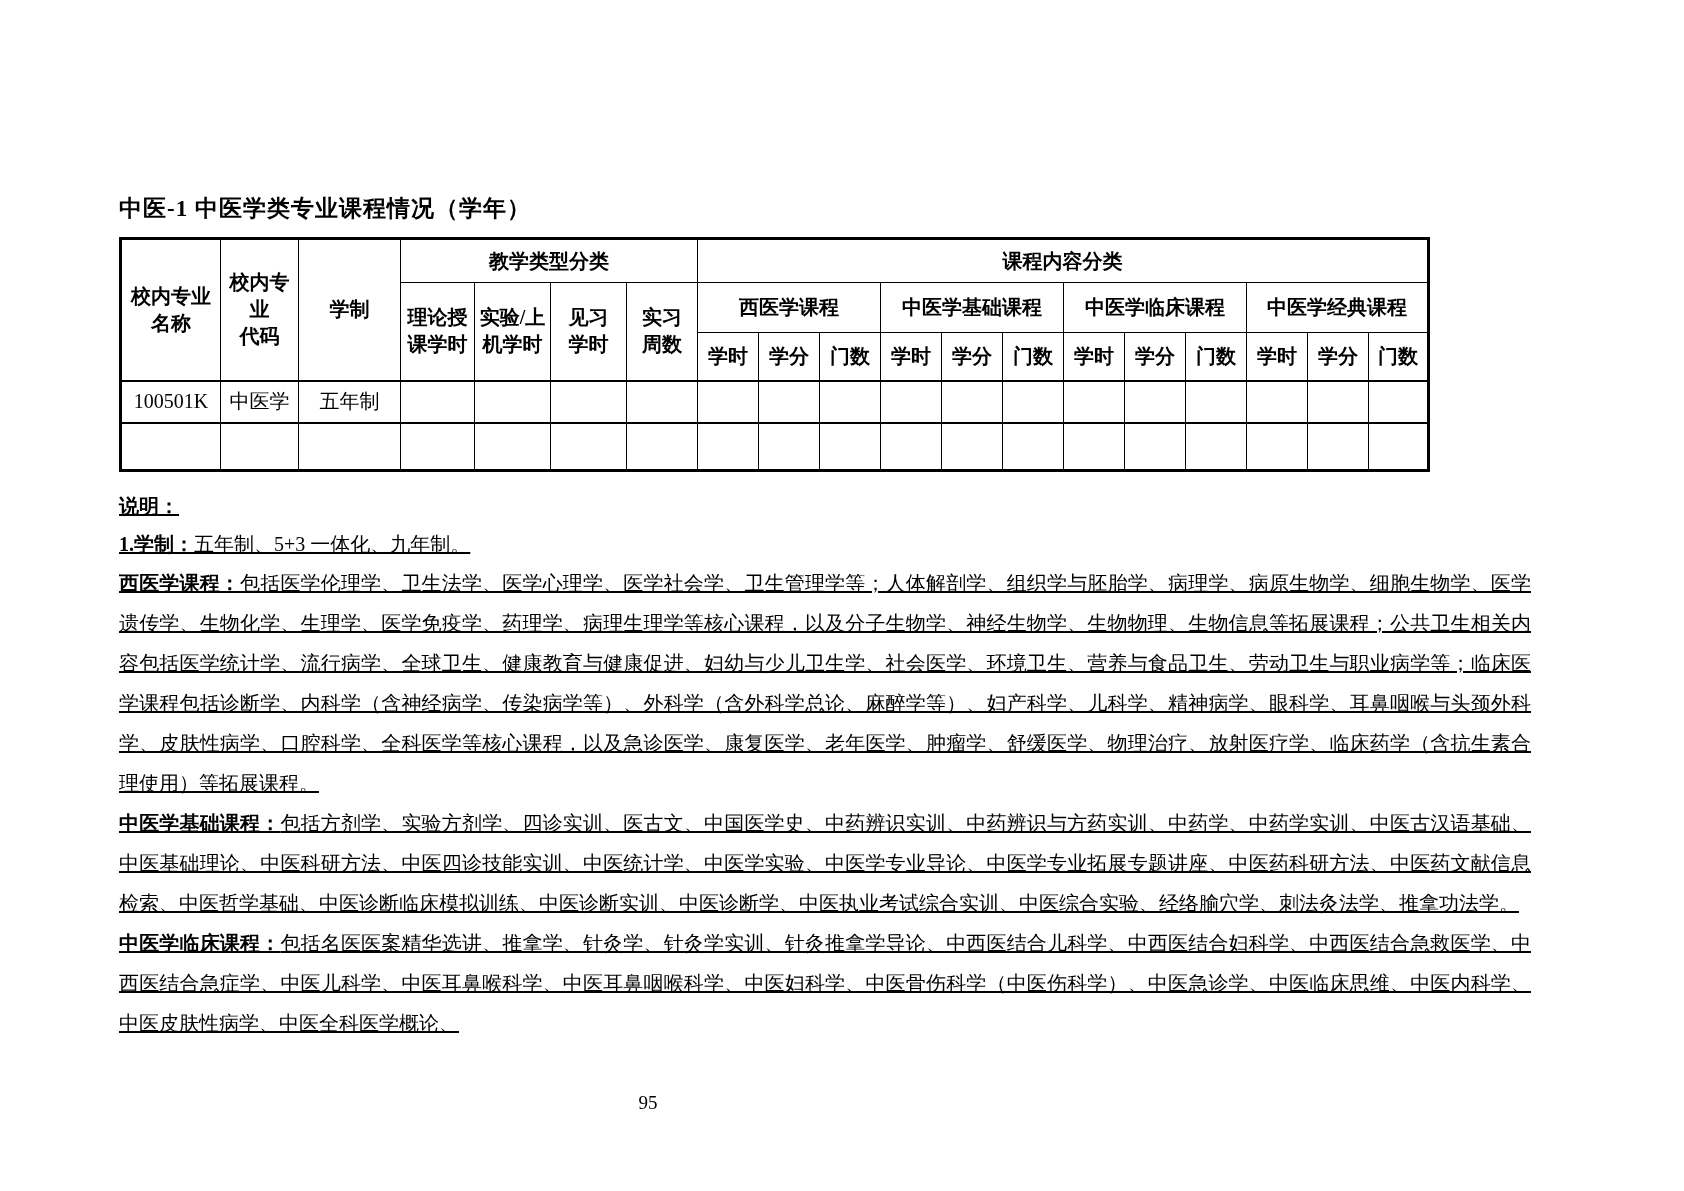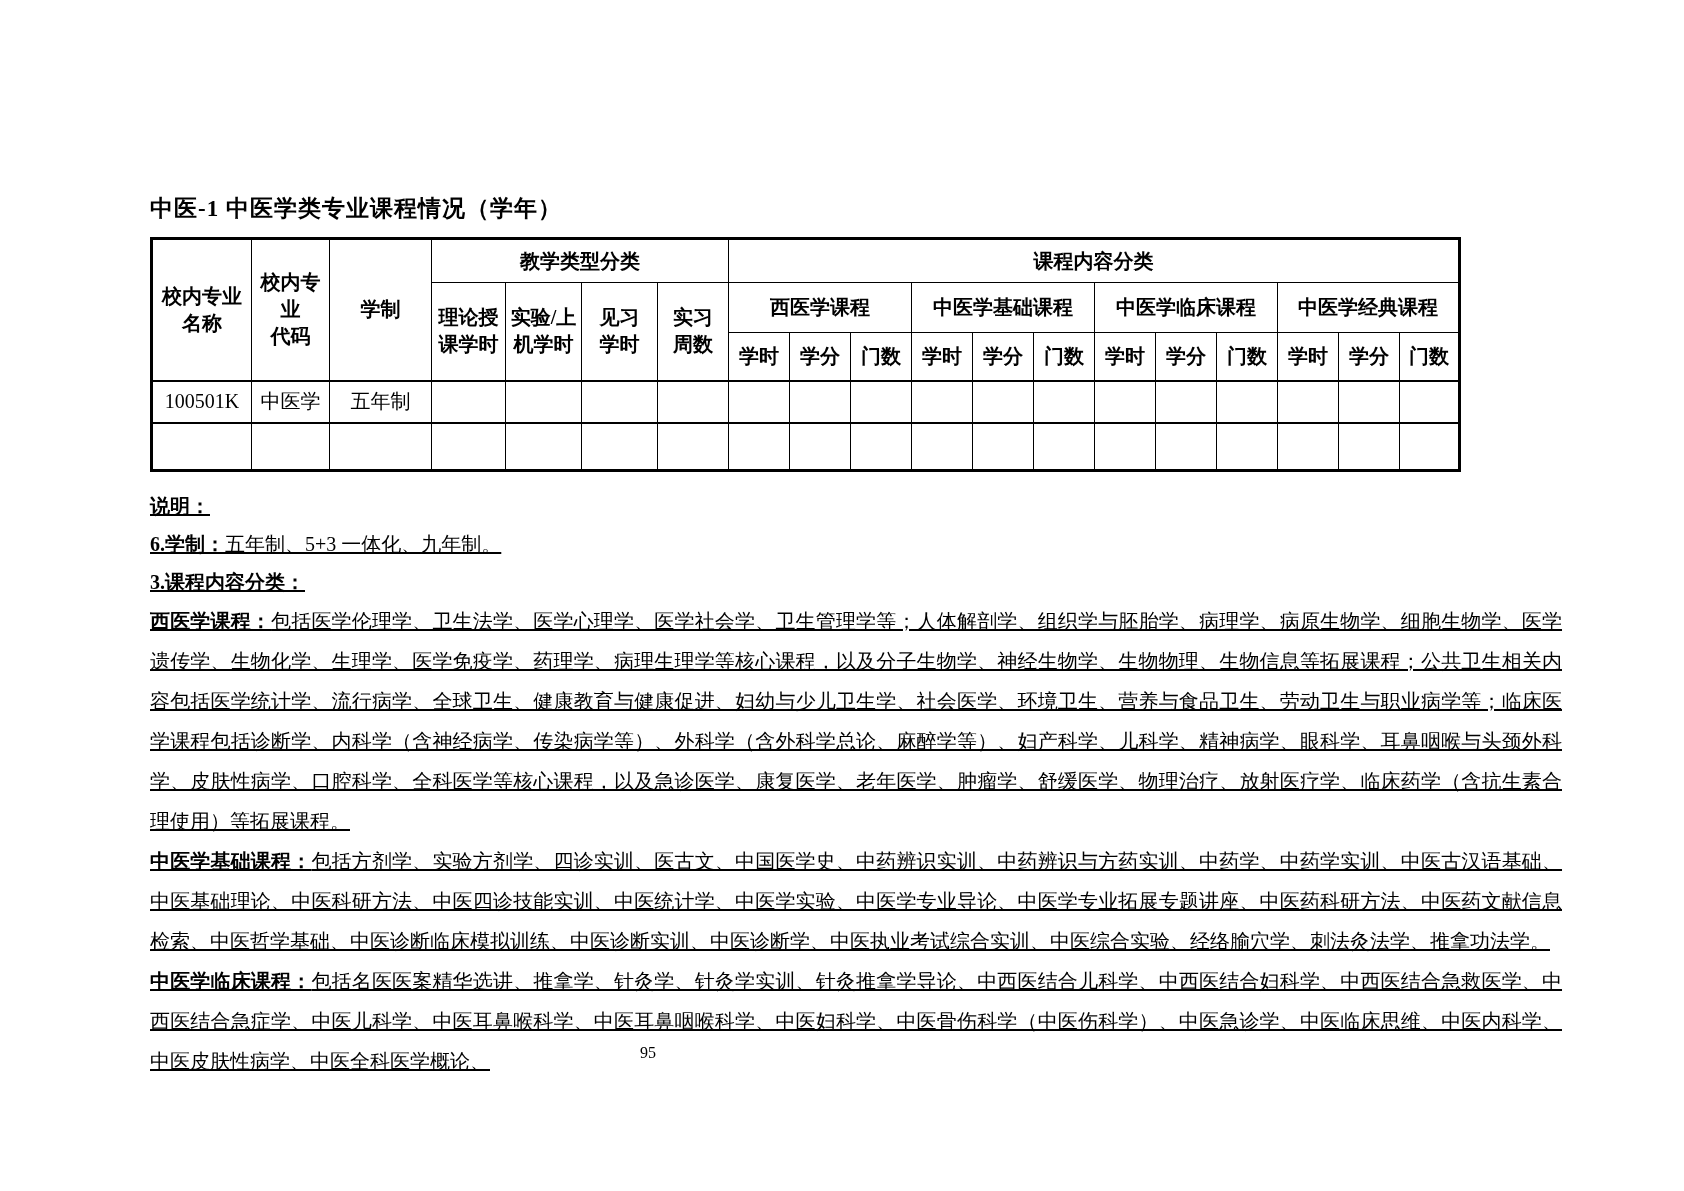--- a/index.html
+++ b/index.html
@@ -1,39 +1,39 @@
 <!DOCTYPE html>
 <html><head>
 <meta charset="utf-8">
 <style>
   html,body { margin:0; padding:0; }
   body {
     width:1684px; height:1191px; background:#ffffff; color:#000;
     font-family:"Liberation Serif","DejaVu Serif",serif;
     position:relative; overflow:hidden;
   }
-  .content { position:absolute; left:150px; top:0; width:1412px; }
+  .content { position:absolute; left:119px; top:0; width:1412px; }
   .doc-title { font-size:23px; font-weight:bold; margin:194px 0 13px 0; line-height:30px; letter-spacing:1px; }
 
   table.main { border-collapse:collapse; table-layout:fixed; width:1308px; border:3px solid #000; }
   table.main th, table.main td {
     border:1px solid #000; text-align:center; vertical-align:middle;
     padding:1px 2px; overflow:hidden;
   }
   table.main thead th { font-weight:bold; font-size:20px; white-space:pre-line; line-height:27px;text-align:center; }
   table.main tbody td { font-size:20px; border-top:2px solid #000; }
   tr.h1 { height:44px; } tr.h2 { height:50px; } tr.h3 { height:48px; }
   tr.r1 { height:42px; } tr.r2 { height:48px; }
 
   .notes { margin-top:15px; font-size:20px;text-decoration:underline; }
   .notes-heading { font-weight:bold; line-height:38px; }
   .note-line { line-height:38px; }
   .note-para { line-height:40px; text-align:justify; }
   .note-label { font-weight:bold; }
-  .footer-page { position:absolute; left:618px; top:1044px; width:60px; text-align:center; font-size:16px; }
+  .footer-page { position:absolute; left:618px; top:1092px; width:60px; text-align:center; font-size:19px; }
 </style>
 </head>
 <body>
 
 <div class="content">
 
   <div class="doc-title">中医-1 中医学类专业课程情况（学年）</div>
 
   <table class="main">
     <colgroup>
@@ -139,27 +139,24 @@
         <td></td>
         <td></td>
       </tr>
     </tbody>
   </table>
 
   <div class="notes">
     <div class="notes-heading">说明：</div>
 
     <div class="note-line">
-      <span class="note-label">6.学制：</span><span>五年制、5+3 一体化、九年制。</span>
+      <span class="note-label">1.学制：</span><span>五年制、5+3 一体化、九年制。</span>
     </div>
 
 
-    <div class="note-line">
-      <span class="note-label">3.课程内容分类：</span><span></span>
-    </div>
 
     <div class="note-para">
       <span class="note-label">西医学课程：</span><span>包括医学伦理学、卫生法学、医学心理学、医学社会学、卫生管理学等；人体解剖学、组织学与胚胎学、病理学、病原生物学、细胞生物学、医学遗传学、生物化学、生理学、医学免疫学、药理学、病理生理学等核心课程，以及分子生物学、神经生物学、生物物理、生物信息等拓展课程；公共卫生相关内容包括医学统计学、流行病学、全球卫生、健康教育与健康促进、妇幼与少儿卫生学、社会医学、环境卫生、营养与食品卫生、劳动卫生与职业病学等；临床医学课程包括诊断学、内科学（含神经病学、传染病学等）、外科学（含外科学总论、麻醉学等）、妇产科学、儿科学、精神病学、眼科学、耳鼻咽喉与头颈外科学、皮肤性病学、口腔科学、全科医学等核心课程，以及急诊医学、康复医学、老年医学、肿瘤学、舒缓医学、物理治疗、放射医疗学、临床药学（含抗生素合理使用）等拓展课程。</span>
     </div>
 
     <div class="note-para">
       <span class="note-label">中医学基础课程：</span><span>包括方剂学、实验方剂学、四诊实训、医古文、中国医学史、中药辨识实训、中药辨识与方药实训、中药学、中药学实训、中医古汉语基础、中医基础理论、中医科研方法、中医四诊技能实训、中医统计学、中医学实验、中医学专业导论、中医学专业拓展专题讲座、中医药科研方法、中医药文献信息检索、中医哲学基础、中医诊断临床模拟训练、中医诊断实训、中医诊断学、中医执业考试综合实训、中医综合实验、经络腧穴学、刺法灸法学、推拿功法学。</span>
     </div>
 
     <div class="note-para">

